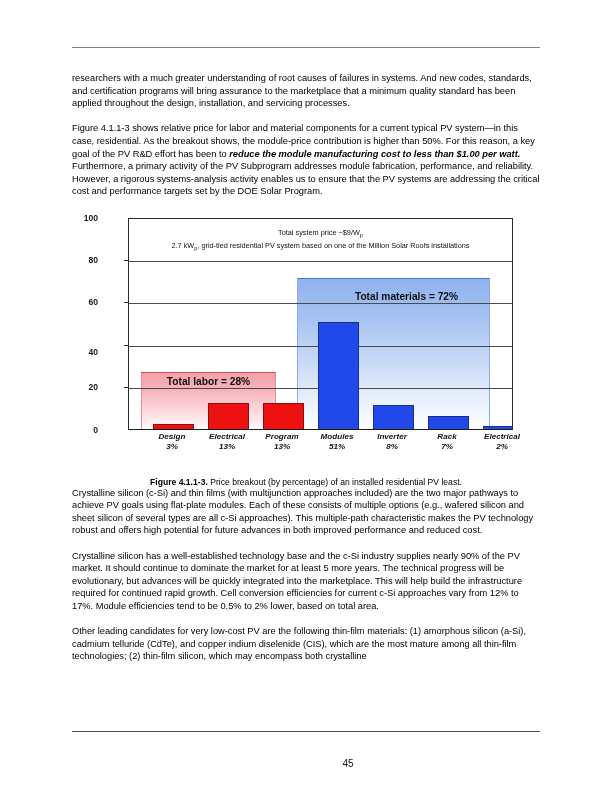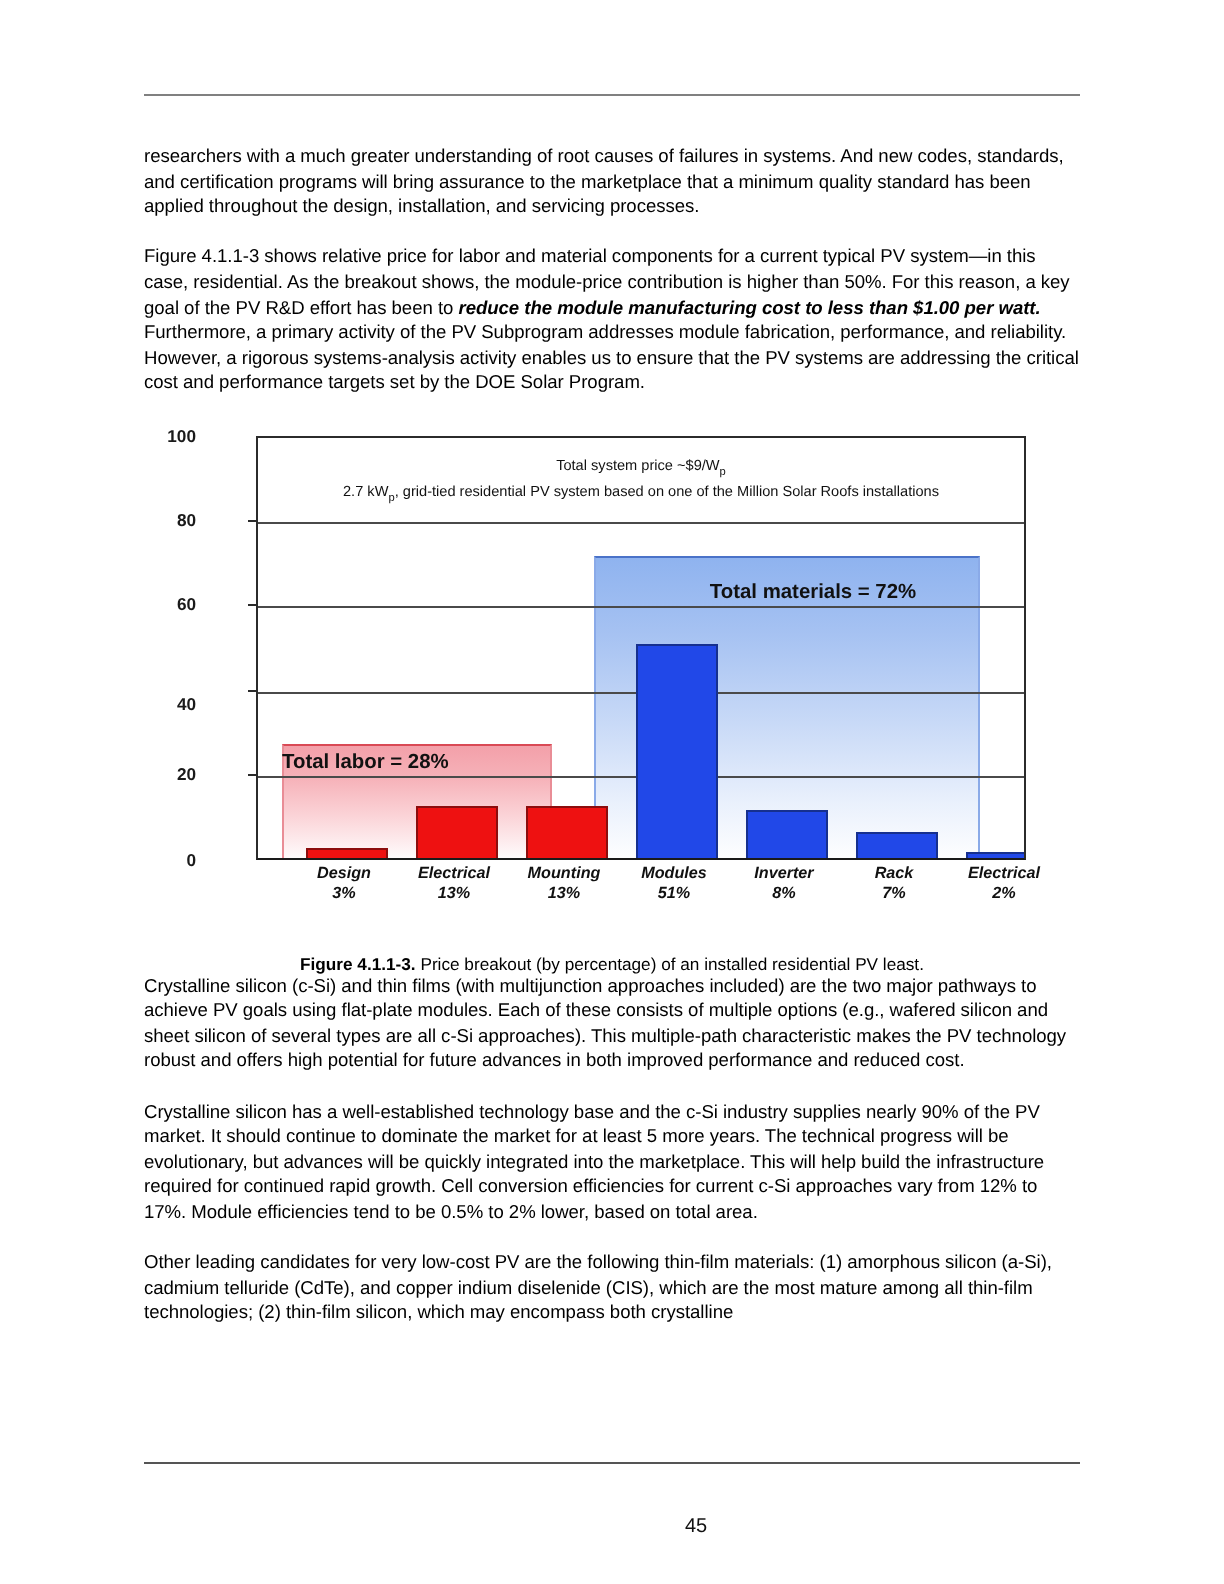--- a/index.html
+++ b/index.html
@@ -230,21 +230,21 @@
         <div class="ytick" style="top:49.4px;"></div>
         <div class="ytick" style="top:91.8px;"></div>
         <div class="ytick" style="top:134.2px;"></div>
         <div class="ytick" style="top:176.6px;"></div>
 
         <div class="plot">
 
           <div class="panel panel-labor" style="left:12px; width:135px; top:153.3px; height:58.9px;"></div>
           <div class="panel panel-materials" style="left:168px; width:193px; top:59.7px; height:152.5px;"></div>
 
-          <div class="panel-label" style="left:12px; width:135px; top:157px;">Total labor = 28%</div>
+          <div class="panel-label" style="left:12px; width:135px; text-align:center; top:157px;">Total labor = 28%</div>
           <div class="panel-label" style="left:168px; width:219px; text-align:center; top:72px;">Total materials = 72%</div>
 
           <div class="gridline" style="top:42.4px;"></div>
           <div class="gridline" style="top:84.8px;"></div>
           <div class="gridline" style="top:127.2px;"></div>
           <div class="gridline" style="top:169.6px;"></div>
 
           <div class="bar bar-red" style="left:24px;  width:41px; top:205.6px; height:6.4px;"></div>
           <div class="bar bar-red" style="left:79px;  width:41px; top:184.4px; height:27.6px;"></div>
           <div class="bar bar-red" style="left:134px; width:41px; top:184.4px; height:27.6px;"></div>
@@ -261,21 +261,21 @@
         <div class="xlabels">
           <div class="xlabel" style="left:14px; width:60px;">
             <span>Design</span>
             <span class="pct">3%</span>
           </div>
           <div class="xlabel" style="left:69px; width:60px;">
             <span>Electrical</span>
             <span class="pct">13%</span>
           </div>
           <div class="xlabel" style="left:124px; width:60px;">
-            <span>Mounting</span>
+            <span>Program</span>
             <span class="pct">13%</span>
           </div>
           <div class="xlabel" style="left:179px; width:60px;">
             <span>Modules</span>
             <span class="pct">51%</span>
           </div>
           <div class="xlabel" style="left:234px; width:60px;">
             <span>Inverter</span>
             <span class="pct">8%</span>
           </div>

